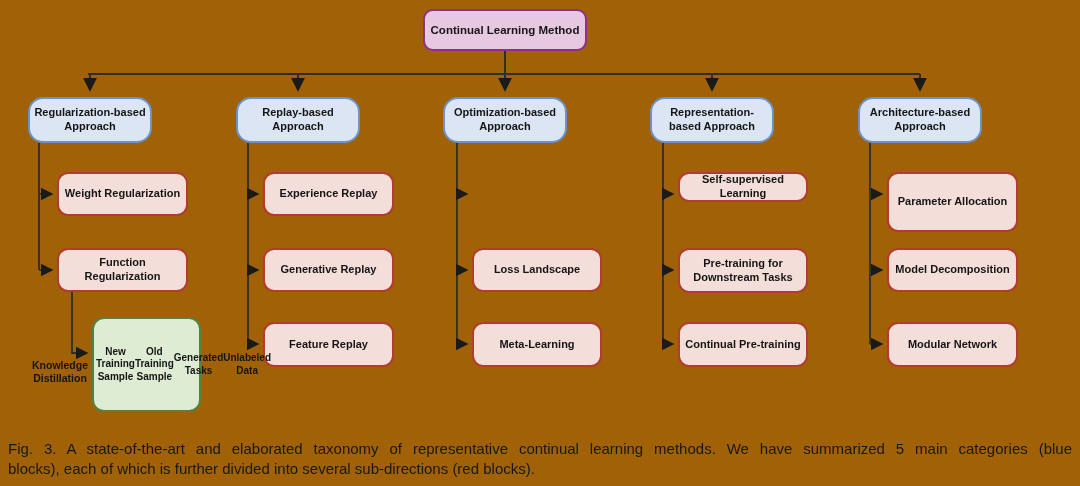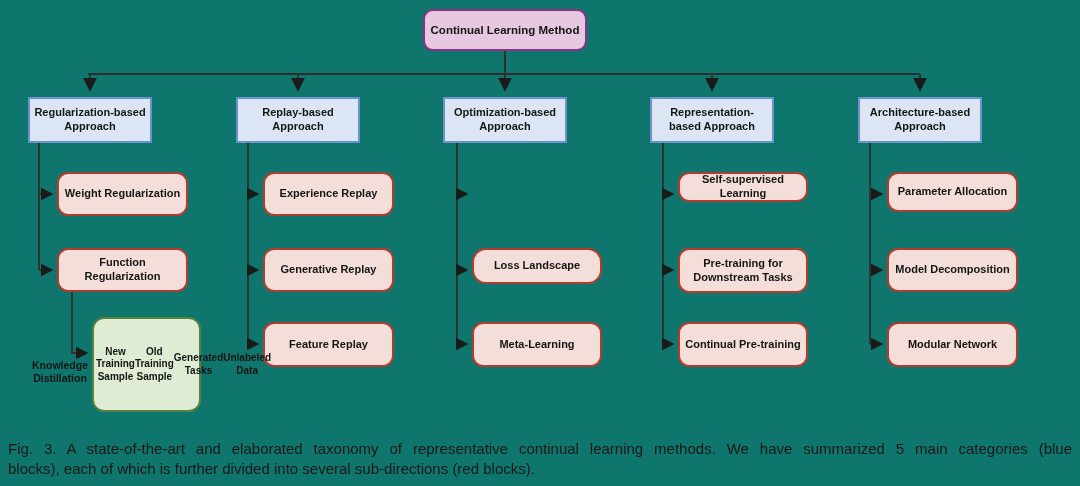--- a/index.html
+++ b/index.html
@@ -1,19 +1,19 @@
 <!DOCTYPE html>
 <html style="--root-fill: #e6c9e1; --root-border: #8f2f88; --blue-fill: #dbe5f3; --blue-border: #6c93c9; --red-fill: #f4ded9; --red-border: #b23c2e; --green-fill: #dfecd4; --green-border: #55823e; --line: #2e2e2e;"><head>
 <meta charset="utf-8">
 <style>
   html,body{margin:0;padding:0;background:#fff;}
   .figure{
     position:relative;
     width:1080px;height:486px;
-    background:#0f766e;
+    background:#a16207;
     font-family:"Liberation Sans", sans-serif;
     overflow:hidden;
   }
   svg.connectors{position:absolute;left:0;top:0;z-index:0;}
   .node{
     position:absolute;
     box-sizing:border-box;
     display:flex;align-items:center;justify-content:center;
     text-align:center;
     font-weight:bold;
@@ -24,21 +24,21 @@
   }
   .node.root{
     background:var(--root-fill,#e6c9e1);
     border:2px solid var(--root-border,#8f2f88);
     border-radius:10px;
     font-size:11.5px;
   }
   .node.cat{
     background:var(--blue-fill,#dbe5f3);
     border:2px solid var(--blue-border,#6c93c9);
-    border-radius:0;
+    border-radius:15px;
     font-size:11px;
   }
   .node.sub{
     background:var(--red-fill,#f4ded9);
     border:2px solid var(--red-border,#b23c2e);
     border-radius:11px;
     font-size:11px;
   }
   .node.data-box{
     background:var(--green-fill,#dfecd4);
@@ -127,28 +127,28 @@
   <div class="node cat" style="left:650px;top:97px;width:124px;height:46px;">Representation-based Approach</div>
   <div class="node cat" style="left:858px;top:97px;width:124px;height:46px;">Architecture-based Approach</div>
 
   <div class="node sub" style="left:57px;top:172px;width:131px;height:44px;">Weight Regularization</div>
   <div class="node sub" style="left:57px;top:248px;width:131px;height:44px;">Function Regularization</div>
 
   <div class="node sub" style="left:263px;top:172px;width:131px;height:44px;">Experience Replay</div>
   <div class="node sub" style="left:263px;top:248px;width:131px;height:44px;">Generative Replay</div>
   <div class="node sub" style="left:263px;top:322px;width:131px;height:45px;">Feature Replay</div>
 
-  <div class="node sub" style="left:472px;top:248px;width:130px;height:36px;border-radius:14px;">Loss Landscape</div>
+  <div class="node sub" style="left:472px;top:248px;width:130px;height:44px;">Loss Landscape</div>
   <div class="node sub" style="left:472px;top:322px;width:130px;height:45px;">Meta-Learning</div>
 
   <div class="node sub" style="left:678px;top:172px;width:130px;height:30px;">Self-supervised Learning</div>
   <div class="node sub" style="left:678px;top:248px;width:130px;height:45px;">Pre-training for Downstream Tasks</div>
   <div class="node sub" style="left:678px;top:322px;width:130px;height:45px;">Continual Pre-training</div>
 
-  <div class="node sub" style="left:887px;top:172px;width:131px;height:40px;">Parameter Allocation</div>
+  <div class="node sub" style="left:887px;top:172px;width:131px;height:60px;">Parameter Allocation</div>
   <div class="node sub" style="left:887px;top:248px;width:131px;height:44px;">Model Decomposition</div>
   <div class="node sub" style="left:887px;top:322px;width:131px;height:45px;">Modular Network</div>
 
   <div class="node data-box" style="left:92px;top:305px;width:109px;height:95px;">
     <span class="data-line">New Training Sample</span>
     <span class="data-line">Old Training Sample</span>
     <span class="data-line">Generated Tasks</span>
     <span class="data-line">Unlabeled Data</span>
   </div>
 

